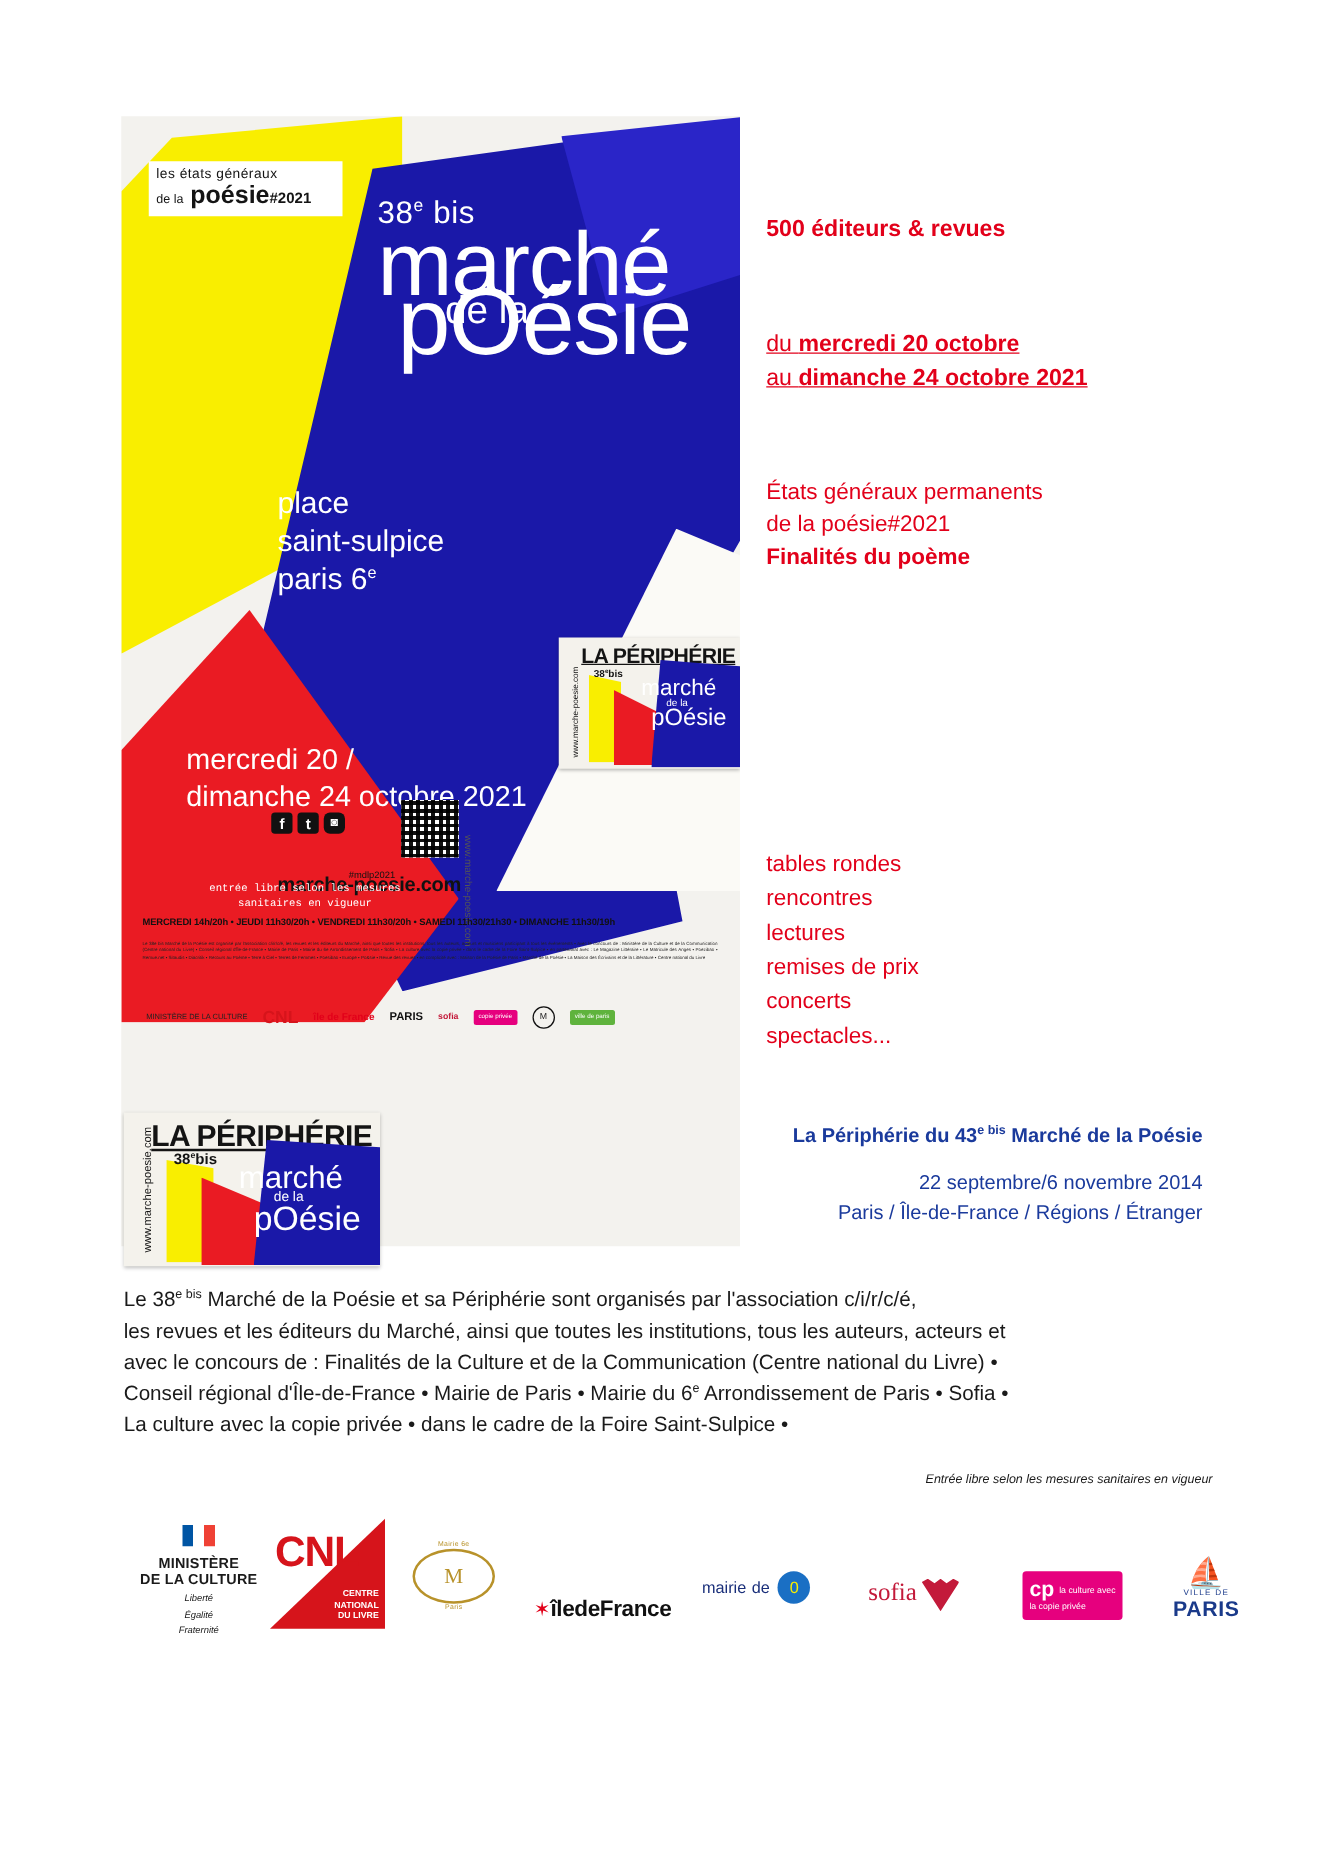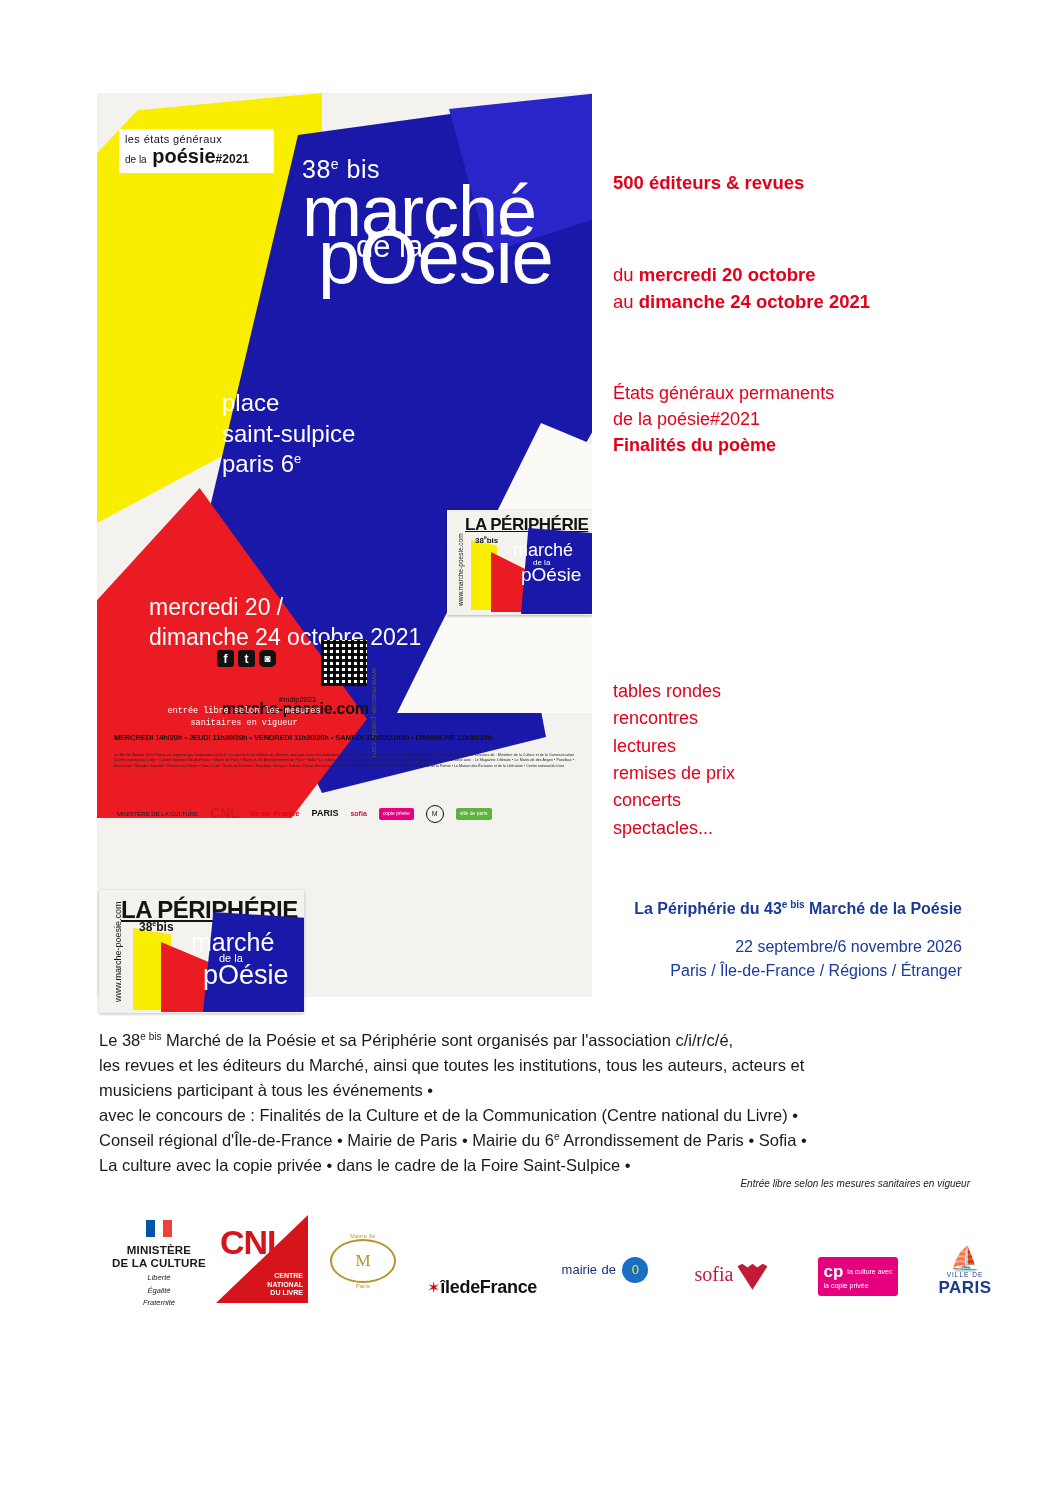--- a/index.html
+++ b/index.html
@@ -361,20 +361,21 @@
     top: 172px;
     font-size: 18.5px;
     font-weight: bold;
     color: #e2001a;
   }
   .rc-dates {
     top: 262px;
     font-size: 18.5px;
     color: #e2001a;
     line-height: 1.45;
+    text-decoration: underline;
   }
   .rc-dates b { font-weight: bold; }
   .rc-etats {
     top: 380px;
     font-size: 18px;
     color: #e2001a;
     line-height: 1.45;
   }
   .rc-etats .bold { font-weight: bold; }
   .rc-activities {
@@ -612,28 +613,27 @@
   <div class="peri-38"><span>38</span><sup>e</sup><span>bis</span></div>
   <div class="peri-marche">marché</div>
   <div class="peri-dela">de la</div>
   <div class="peri-poesie">pOésie</div>
 </div>
 
 <div class="peri-head">
   <span>La Périphérie du 43</span><sup>e bis</sup><span> Marché de la Poésie</span>
 </div>
 <div class="peri-sub">
-  <div>22 septembre/6 novembre 2026</div>
+  <div>22 septembre/6 novembre 2014</div>
   <div>Paris / Île-de-France / Régions / Étranger</div>
 </div>
 
 <div class="para">
   <div><span>Le 38</span><sup>e bis</sup><span> Marché de la Poésie et sa Périphérie sont organisés par l'association c/i/r/c/é,</span></div>
   <div>les revues et les éditeurs du Marché, ainsi que toutes les institutions, tous les auteurs, acteurs et</div>
-  <div>musiciens participant à tous les événements •</div>
   <div>avec le concours de : Finalités de la Culture et de la Communication (Centre national du Livre) •</div>
   <div><span>Conseil régional d'Île-de-France • Mairie de Paris • Mairie du 6</span><sup>e</sup><span> Arrondissement de Paris • Sofia •</span></div>
   <div>La culture avec la copie privée • dans le cadre de la Foire Saint-Sulpice •</div>
 </div>
 
 <div class="entree-libre">Entrée libre selon les mesures sanitaires en vigueur</div>
 
 <div class="footer-logos">
 
   <div class="flogo f-ministere">

